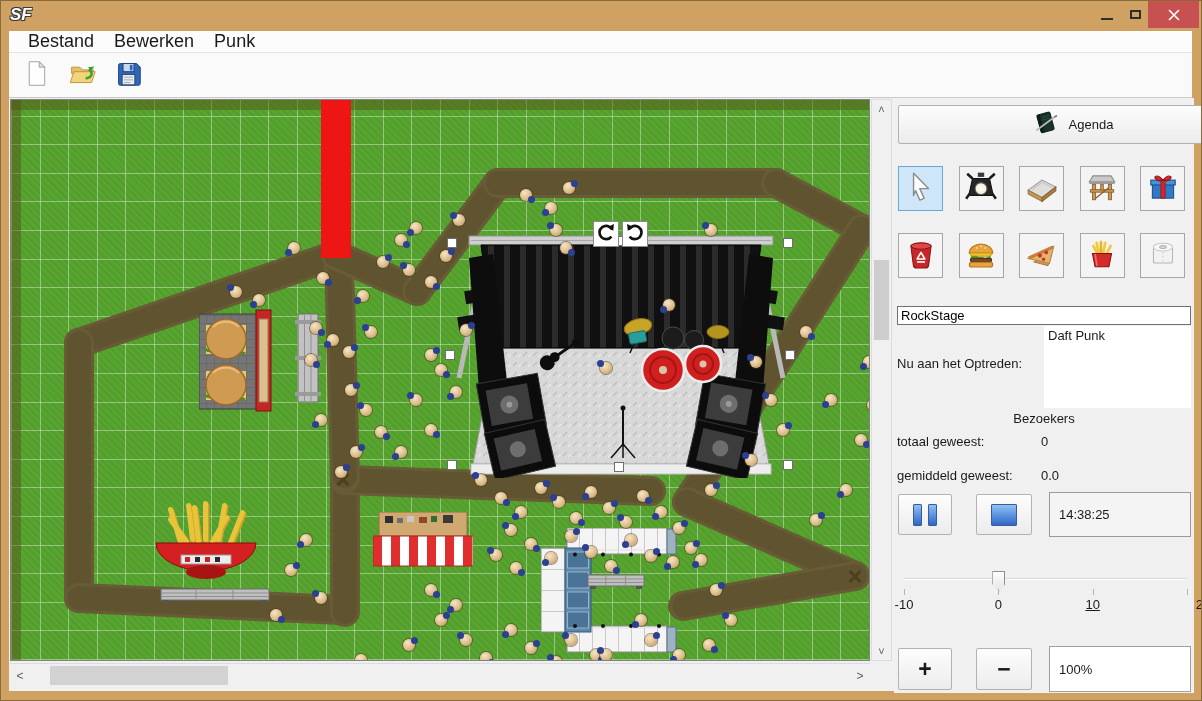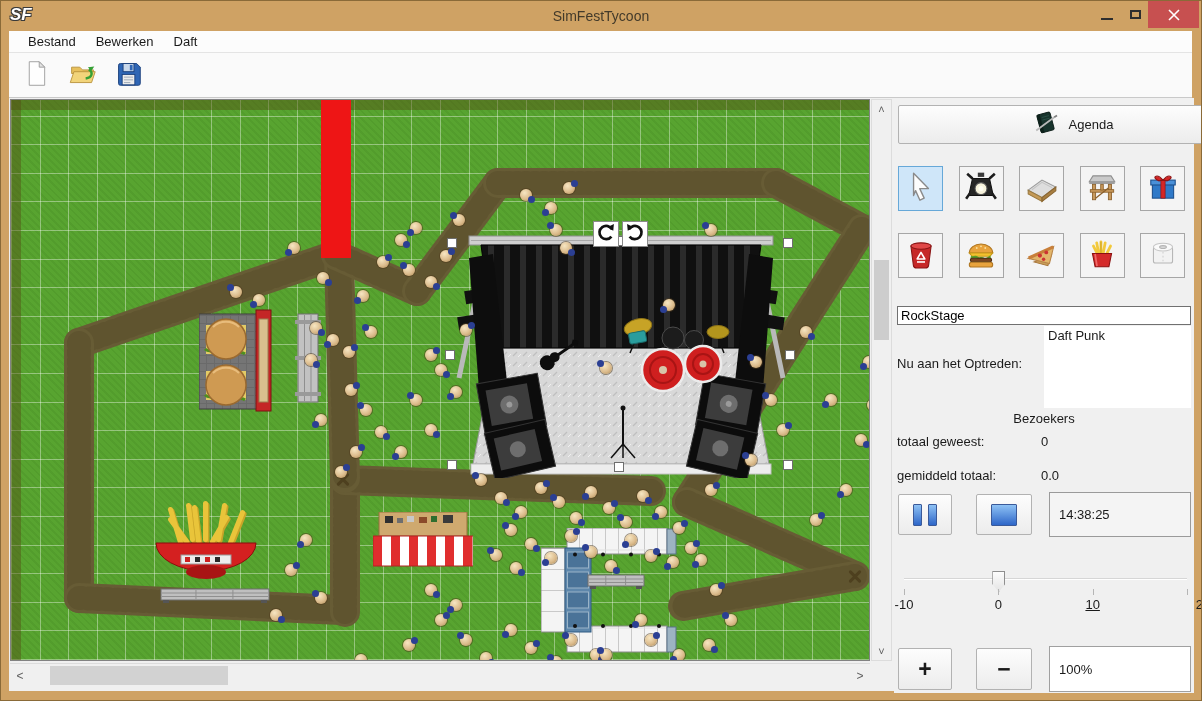--- a/index.html
+++ b/index.html
@@ -13,21 +13,21 @@
   #window-title{position:absolute;left:0;right:0;top:7px;text-align:center;font-size:14px;color:#433a2a;}
   .win-btn{position:absolute;top:0;height:27px;display:flex;align-items:center;justify-content:center;cursor:default;}
   #btn-min{left:1093px;width:26px;}
   #btn-min .dash{width:12px;height:2px;background:#2e2e2e;margin-top:8px;}
   #btn-max{left:1121px;width:26px;}
   #btn-max .sq{width:11px;height:9px;border:2px solid #2e2e2e;background:transparent;}
   #btn-close{left:1147px;width:51px;background:#c75050;}
 
   
   #menubar{position:absolute;top:30px;left:8px;right:9px;height:22px;background:#fcfcfc;border-bottom:1px solid #e4e4e4;display:flex;align-items:center;padding-left:10px;gap:2px;}
-  .menu-item{font-size:13px;color:#1a1a1a;padding:8px 9px;}
+  .menu-item{font-size:18px;color:#1a1a1a;padding:8px 9px;}
   #toolbar{position:absolute;top:52px;left:8px;right:9px;height:45px;background:#fafafa;border-bottom:1px solid #c9c9c9;display:flex;align-items:center;padding-left:10px;gap:12px;}
   .tb-btn{width:34px;height:34px;display:flex;align-items:center;justify-content:center;}
   .tb-btn svg{width:29px;height:29px;}
 
   
   #workarea{position:absolute;top:97px;left:8px;right:9px;bottom:9px;background:#f0f0f0;}
 
   
   #canvas{position:absolute;left:1px;top:1px;width:860px;height:562px;border:1px solid #828282;overflow:hidden;
     background-color:#58a430;
@@ -93,38 +93,37 @@
   #zoom-out{position:absolute;left:82px;top:550px;width:56px;height:42px;font-size:23px;font-weight:bold;display:flex;align-items:center;justify-content:center;}
   #zoom-box{position:absolute;left:155px;top:548px;width:142px;height:46px;background:#fff;border:1px solid #a0a0a0;display:flex;align-items:center;padding-left:9px;font-size:13px;}
 </style>
 </head>
 <body>
 
 <div id="app">
 
   <div id="titlebar">
     <div id="app-logo">SF</div>
-    <div id="window-title">SimFestTycoon</div>
     <div class="win-btn" id="btn-min">
         <div class="dash"></div>
       </div>
     <div class="win-btn" id="btn-max">
         <div class="sq"></div>
       </div>
     <div class="win-btn" id="btn-close">
       <svg width="12" height="12" viewBox="0 0 12 12">
           <path d="M1 1l10 10M11 1L1 11" stroke="#fff" stroke-width="1.6"></path>
         </svg>
     </div>
   </div>
 
   <div id="menubar">
       <span class="menu-item">Bestand</span>
       <span class="menu-item">Bewerken</span>
-      <span class="menu-item">Daft</span>
+      <span class="menu-item">Punk</span>
     </div>
   <div id="toolbar">
       <div class="tb-btn">
         <span><svg viewBox="0 0 32 32">
             <path d="M8 3h11l6 6v20H8z" fill="#fefefe" stroke="#9a9a9a"></path>
             <path d="M19 3l6 6h-6z" fill="#e4e4e4" stroke="#9a9a9a"></path>
           </svg></span>
       </div>
       <div class="tb-btn">
         <span><svg viewBox="0 0 32 32">
@@ -811,21 +810,21 @@
       <input id="stage-name" value="RockStage" style="">
       <div id="perform-label">Nu aan het Optreden:</div>
       <div id="perform-list">
           <div class="perform-item">Daft Punk</div>
         </div>
 
       <div id="bez-title">Bezoekers</div>
       <div id="stats-slot">
           <div class="stat-label" style="top: 336px;">totaal geweest:</div>
           <div class="stat-value" style="top: 336px;">0</div>
-          <div class="stat-label" style="top: 370px;">gemiddeld totaal:</div>
+          <div class="stat-label" style="top: 370px;">gemiddeld geweest:</div>
           <div class="stat-value" style="top: 370px;">0.0</div>
         </div>
 
       <div class="btn" id="playback-pause">
         <div class="pbar"></div>
         <div class="pbar"></div>
       </div>
       <div class="btn" id="playback-stop">
         <div class="pstop"></div>
       </div>

